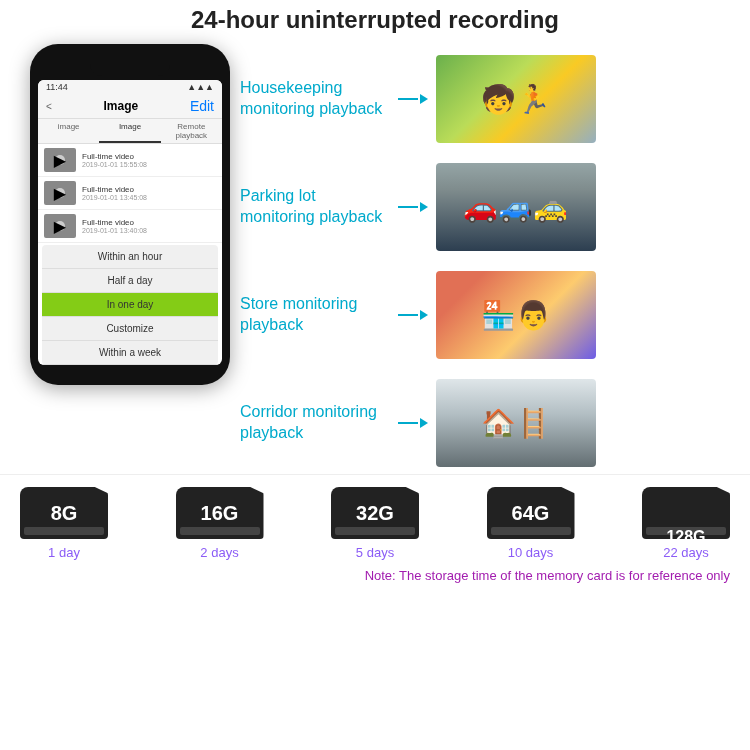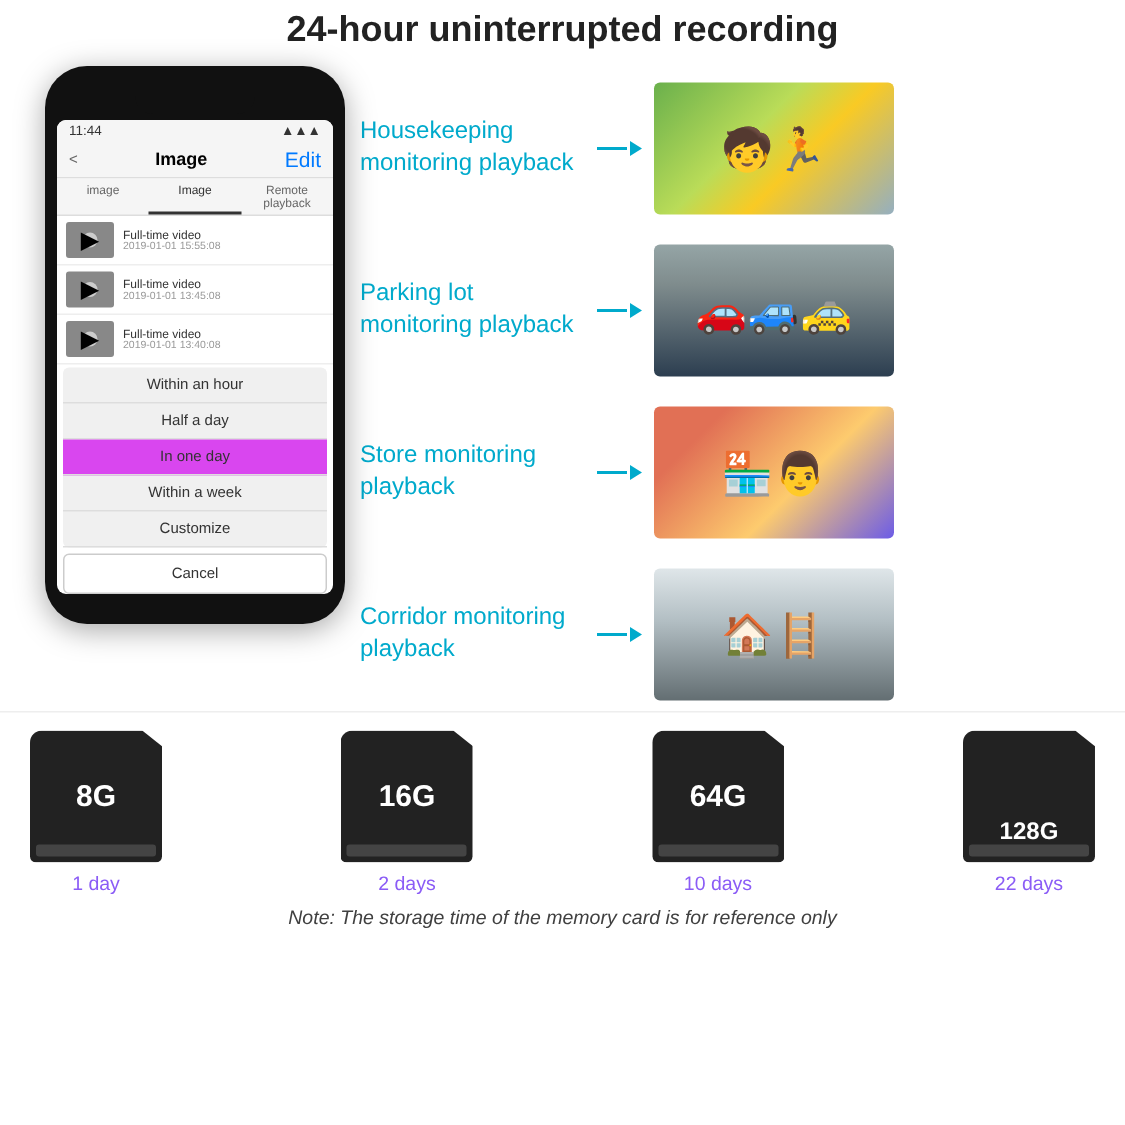--- a/index.html
+++ b/index.html
@@ -139,21 +139,21 @@
       margin: 2px 4px 0;
     }
     .phone-dropdown-item {
       text-align: center;
       padding: 6px 0;
       font-size: 10px;
       color: #333;
       border-bottom: 1px solid #ddd;
     }
     .phone-dropdown-item.active {
-      background: #d946ef;
+      background: #84cc16;
     }
     .phone-cancel-btn {
       background: #fff;
       text-align: center;
       padding: 7px 0;
       font-size: 10px;
       color: #333;
       margin: 4px 4px 0;
       border-radius: 4px;
       border: 1px solid #ccc;
@@ -243,21 +243,21 @@
 
     .storage-card-col {
       display: flex;
       flex-direction: column;
       align-items: center;
       gap: 6px;
     }
 
     .sd-card {
       width: 88px;
-      height: 88px;
+      height: 52px;
       background: #222;
       border-radius: 8px 8px 4px 4px;
       display: flex;
       align-items: center;
       justify-content: center;
       position: relative;
       clip-path: polygon(0 0, 85% 0, 100% 12%, 100% 100%, 0 100%);
     }
     .sd-card::after {
       content: '';
@@ -277,25 +277,24 @@
       z-index: 1;
     }
 
     .storage-day-label {
       font-size: 13px;
       color: #8b5cf6;
       text-align: center;
     }
 
     .storage-note {
-      text-align: center;
+      text-align: right;
       font-size: 13px;
-      color: #404040;
+      color: #a21caf;
       margin-top: 4px;
-      font-style: italic;
     }
 
     .photo-inner {
       width: 100%;
       height: 100%;
       display: flex;
       align-items: center;
       justify-content: center;
       font-size: 28px;
     }
@@ -353,24 +352,23 @@
           <div class="phone-item-text">
             <div class="phone-item-title">Full-time video</div>
             <div class="phone-item-date">2019-01-01 13:40:08</div>
           </div>
         </div>
 
         <div class="phone-dropdown">
           <div class="phone-dropdown-item">Within an hour</div>
           <div class="phone-dropdown-item">Half a day</div>
           <div class="phone-dropdown-item active">In one day</div>
+          <div class="phone-dropdown-item">Customize</div>
           <div class="phone-dropdown-item">Within a week</div>
-          <div class="phone-dropdown-item">Customize</div>
-        </div>
-        <div class="phone-cancel-btn">Cancel</div>
+        </div>
       </div>
     </div>
   </div>
 
   <div class="right-section">
 
     <div class="monitoring-row">
       <div class="monitoring-label">
         <span>Housekeeping<br>monitoring playback</span>
       </div>
@@ -435,20 +433,26 @@
       <div class="storage-day-label">1 day</div>
     </div>
 
     <div class="storage-card-col">
       <div class="sd-card">
         <span class="sd-card-label">16G</span>
       </div>
       <div class="storage-day-label">2 days</div>
     </div>
 
+    <div class="storage-card-col">
+      <div class="sd-card">
+        <span class="sd-card-label">32G</span>
+      </div>
+      <div class="storage-day-label">5 days</div>
+    </div>
 
     <div class="storage-card-col">
       <div class="sd-card">
         <span class="sd-card-label">64G</span>
       </div>
       <div class="storage-day-label">10 days</div>
     </div>
 
     <div class="storage-card-col">
       <div class="sd-card">

